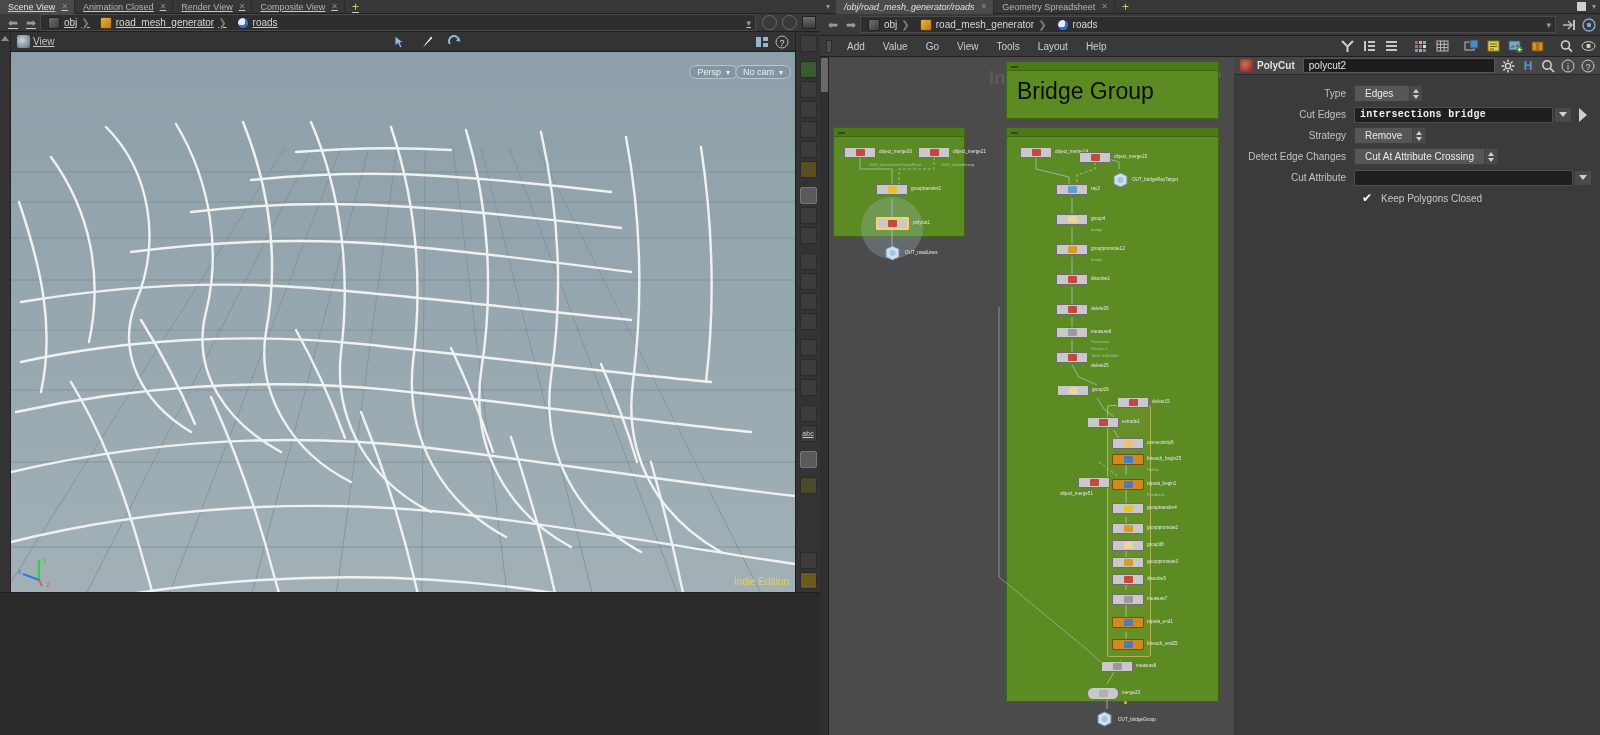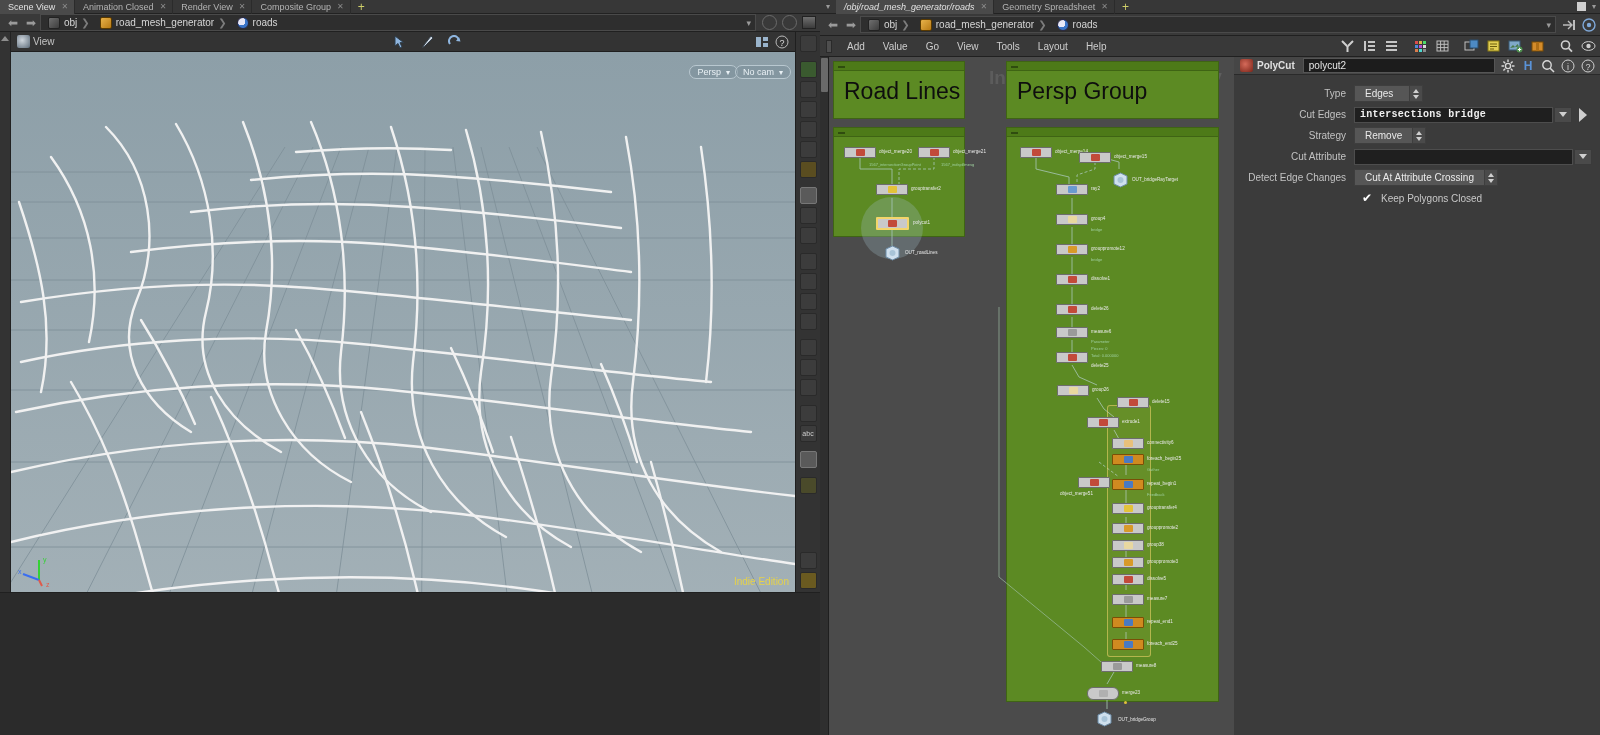--- a/index.html
+++ b/index.html
@@ -24,21 +24,21 @@
   .crumb { display:flex; align-items:center; font-size:10px; color:#d6d6d6; padding:0 3px;}
   .crumb .sep { color:#7c7c7c; margin:0 4px; font-size:10px;}
   .ic { width:12px; height:12px; margin-right:4px; border-radius:2px; display:inline-block;}
   .ic.obj { background:linear-gradient(135deg,#6f6f6f,#3d3d3d); border:1px solid #222;}
   .ic.geo { background:linear-gradient(135deg,#e8b24a,#b87a14); border:1px solid #5a3a00;}
   .ic.sop { background:radial-gradient(circle at 35% 35%,#e8e8f8 0 40%,#3a74c8 41%);
      border:1px solid #2a2a44; border-radius:50%;}
 
   
   .leftpane { width:820px; height:582px; background:#2b2b2b; position:relative;
-     display:flex; flex-direction:column; }
+     display:flex; flex-direction:column;text-decoration:underline; }
   .viewrow { flex:1; display:flex; position:relative; }
   .vleftbar { width:11px; background:#333; border-right:1px solid #222;
      display:flex; flex-direction:column; align-items:center; padding-top:2px;}
   .vleftbar i { display:block; width:7px; height:7px; margin-bottom:3px;
      border-left:4px solid transparent; border-right:4px solid transparent;
      border-bottom:5px solid #8d8d8d;}
   .viewcol { flex:1; display:flex; flex-direction:column; }
   .viewtoolbar { height:20px; background:#333; border-bottom:1px solid #1f1f1f;
      display:flex; align-items:center; position:relative; }
   .viewtoolbar .vtitle { font-size:10px; color:#c4c4c4; margin-left:22px; }
@@ -162,21 +162,21 @@
       </div>
       <div class="tab">
         <span>Animation Closed</span>
         <span class="x">✕</span>
       </div>
       <div class="tab">
         <span>Render View</span>
         <span class="x">✕</span>
       </div>
       <div class="tab">
-        <span>Composite Group</span>
+        <span>Composite View</span>
         <span class="x">✕</span>
       </div>
       <div class="tab-plus">+</div>
     </div>
 
     <div class="pathbar">
       <div class="navarrow">⬅</div>
       <div class="navarrow">➡</div>
       <div class="crumbbox">
         <div class="crumb">
@@ -512,28 +512,24 @@
     <div class="netrow">
 
       <div class="netscroll">
         <div style="width:7px;height:34px;background:#6a6a6a;margin:1px;border-radius:1px;"></div>
       </div>
       <div class="netedit">
 
         <div class="netbg-text" style="left:160px; top:10px; font-size:19px; color:#5c5c5c;">Indie Edition</div>
         <div class="netbg-text" style="left:295px; top:8px; font-size:21px; color:#5e5e5e;">Geometry</div>
 
-        <div class="sticky" style="left:4px; top:4px; width:132px; height:58px;">
-          <div class="bar"></div>
-          <div class="title">Road Lines</div>
-        </div>
 
         <div class="sticky" style="left:177px; top:4px; width:213px; height:58px;">
           <div class="bar"></div>
-          <div class="title">Persp Group</div>
+          <div class="title">Bridge Group</div>
         </div>
 
         <div class="sticky" style="left:4px; top:70px; width:132px; height:110px;">
           <div class="bar"></div>
         </div>
 
         <div class="sticky" style="left:177px; top:70px; width:213px; height:575px;">
           <div class="bar"></div>
         </div>
 
@@ -822,36 +818,36 @@
             <div style="display:flex;align-items:center;">
               <div class="menubtn" style="min-width:56px;">Remove</div>
               <div class="menubtn-arrows">
                   <i class="up"></i>
                   <i class="dn"></i>
                 </div>
             </div>
           </div>
 
           <div class="prow">
-            <div class="plabel">Cut Attribute</div>
-            <div class="pfield"></div>
-            <div class="pdrop"></div>
-          </div>
-
-          <div class="prow">
             <div class="plabel">Detect Edge Changes</div>
             <div style="display:flex;align-items:center;">
               <div class="menubtn">Cut At Attribute Crossing</div>
               <div class="menubtn-arrows">
                   <i class="up"></i>
                   <i class="dn"></i>
                 </div>
             </div>
           </div>
 
+          <div class="prow">
+            <div class="plabel">Cut Attribute</div>
+            <div class="pfield"></div>
+            <div class="pdrop"></div>
+          </div>
+
 
           <div class="checkrow">
             <div class="chk">✔</div>
             <span class="lbl">Keep Polygons Closed</span>
           </div>
         </div>
       </div>
     </div>
   </div>
 </div>

